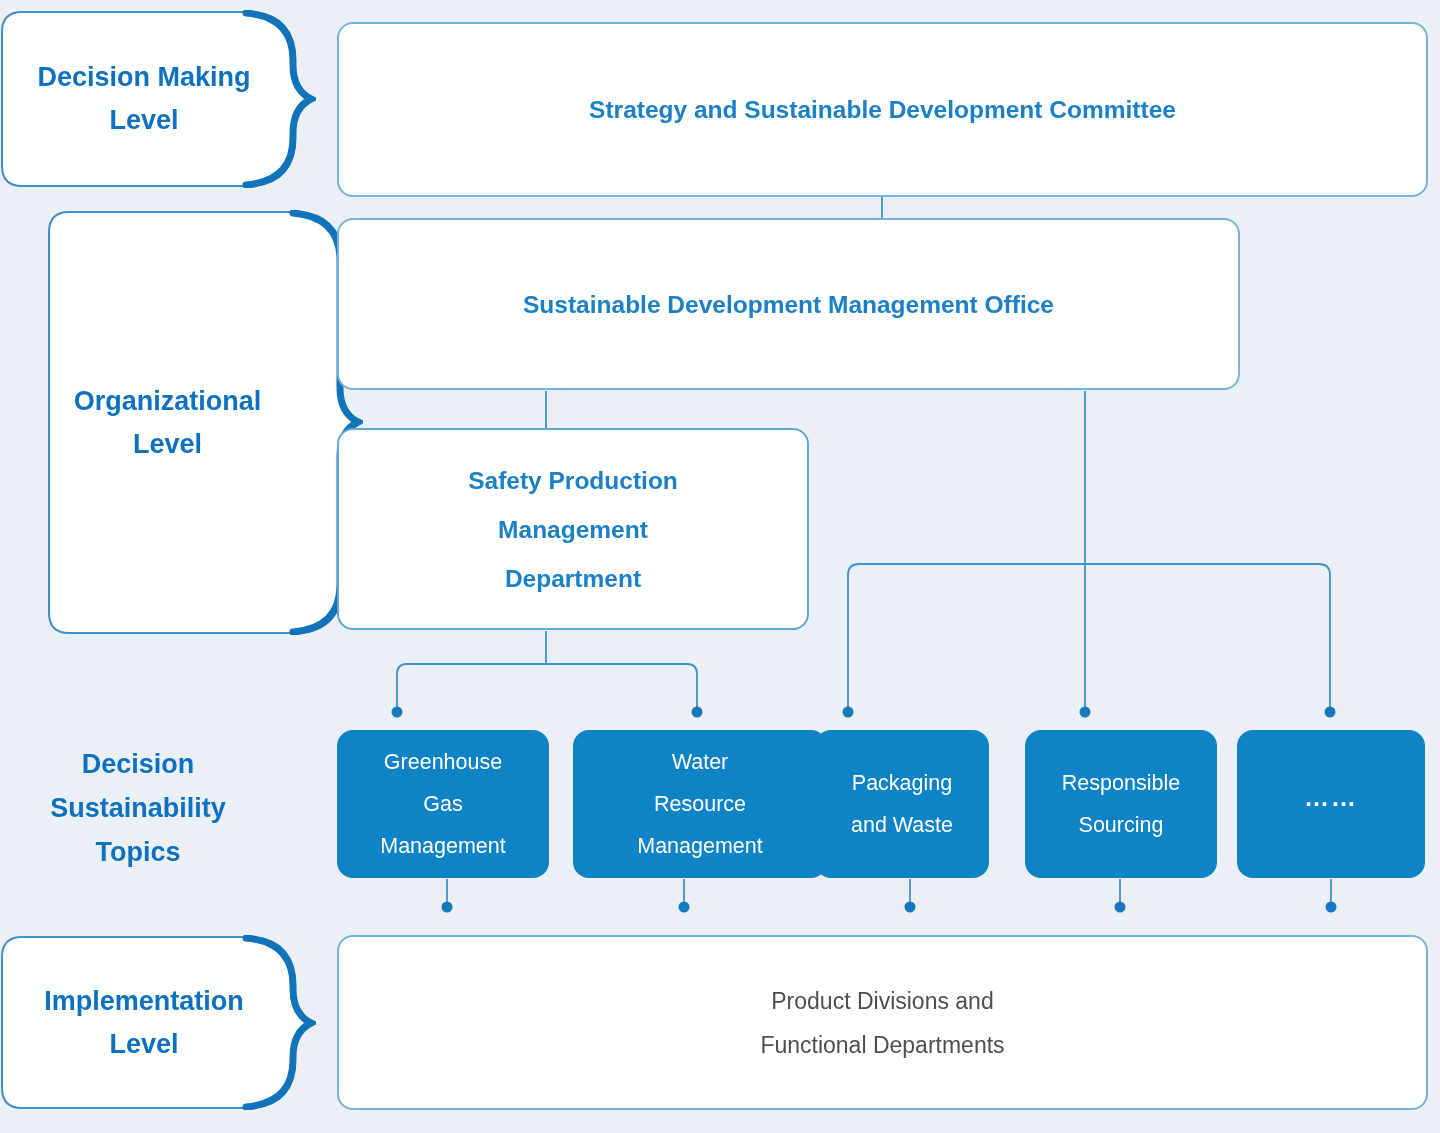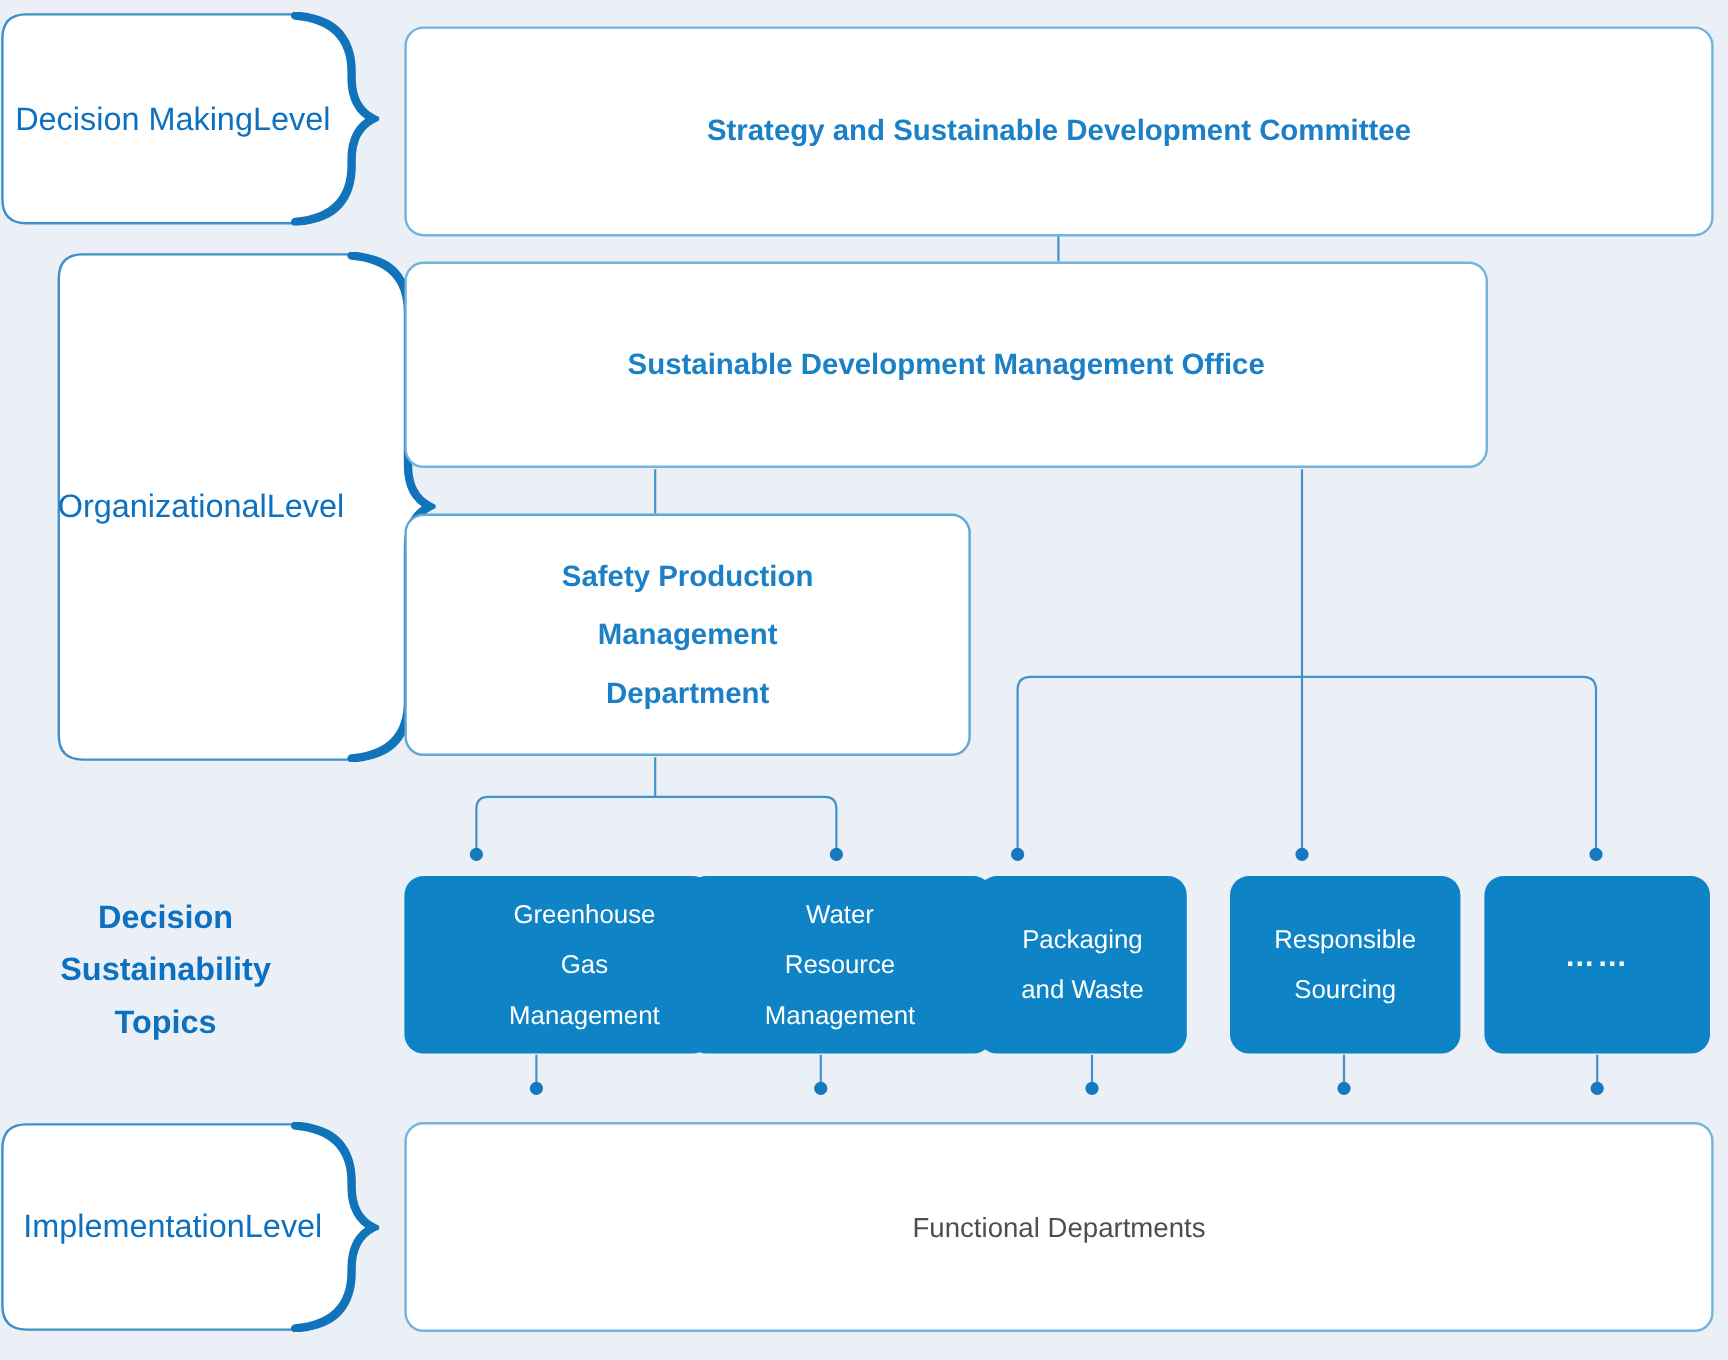--- a/index.html
+++ b/index.html
@@ -7,23 +7,23 @@
   .canvas {
     position:relative; width:1440px; height:1133px;
     background:#ebf0f6; overflow:hidden;
     font-family:"Liberation Sans", sans-serif;
     -webkit-font-smoothing:antialiased;
   }
   
   .label-box { position:absolute; left:0; }
   .label-box svg { display:block; }
   .label-text {
-    position:absolute; inset:0; display:flex; 
+    position:absolute; inset:0; display:flex; flex-direction:column;
     justify-content:center; align-items:center; text-align:center;
-    padding-right:28px; color:#0d71c1; font-weight:400;
+    padding-right:28px; color:#0d71c1; font-weight:700;
     font-size:27px; line-height:43px; pointer-events:none;
   }
   .label-text--plain {
     position:absolute; left:0; width:300px; display:flex; flex-direction:column;
     justify-content:center; align-items:center; text-align:center;
     padding-right:24px; box-sizing:border-box;
     color:#0d71c1; font-weight:700; font-size:27px; line-height:44px;
   }
   
   .node {
@@ -125,21 +125,21 @@
   <div class="node" style="left:337px; top:218px; width:903px; height:172px;">
     <div class="node-title">Sustainable Development Management Office</div>
   </div>
 
   <div class="node node--safety" style="left:337px; top:428px; width:472px; height:202px;">
     <div class="node-title">Safety Production</div>
     <div class="node-title">Management</div>
     <div class="node-title">Department</div>
   </div>
 
-  <div class="topic" style="left:337px; width:212px;padding-left:44px;">
+  <div class="topic" style="left:337px; width:212px;">
     <div class="topic-line">Greenhouse</div>
     <div class="topic-line">Gas</div>
     <div class="topic-line">Management</div>
   </div>
 
   <div class="topic" style="left:573px; width:254px;align-items:center;">
     <div class="topic-line">Water</div>
     <div class="topic-line">Resource</div>
     <div class="topic-line">Management</div>
   </div>
@@ -152,16 +152,17 @@
   <div class="topic" style="left:1025px; width:192px;">
     <div class="topic-line">Responsible</div>
     <div class="topic-line">Sourcing</div>
   </div>
 
   <div class="topic" style="left:1237px; width:188px;">
     <div class="topic-line topic-line--dots">……</div>
   </div>
 
   <div class="node" style="left:337px; top:935px; width:1091px; height:175px;">
+    <div class="impl-line">Product Divisions and</div>
     <div class="impl-line">Functional Departments</div>
   </div>
 
 </div>
 
 </body></html>

